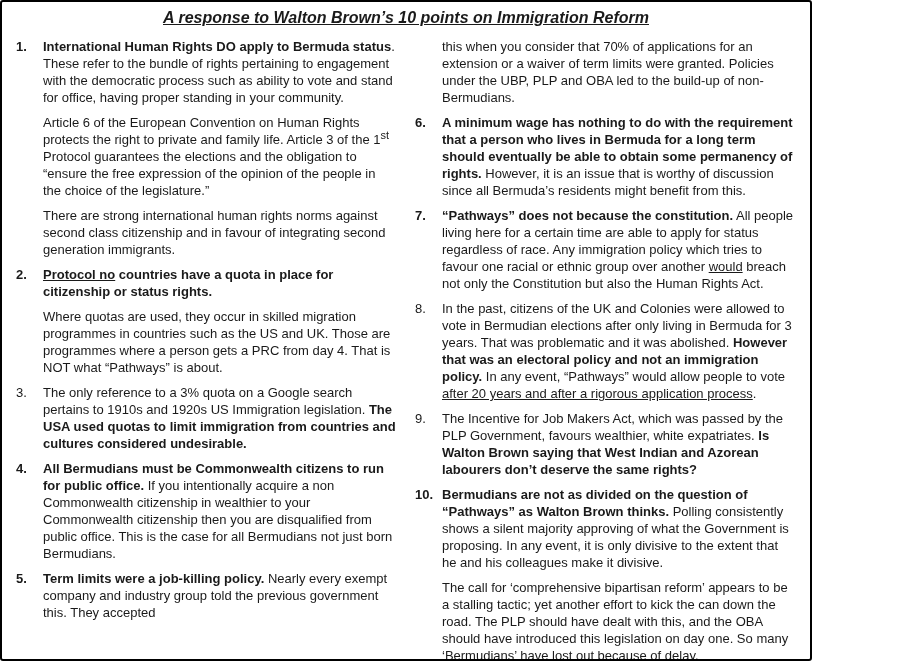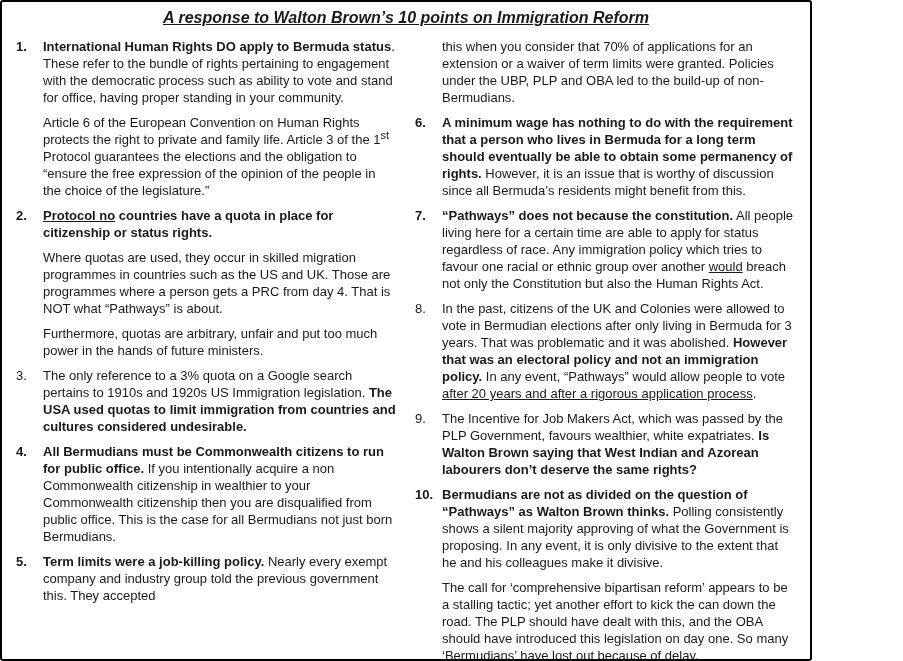--- a/index.html
+++ b/index.html
@@ -68,28 +68,28 @@
 
 <div class="page" style="color: rgb(26, 26, 26); background: rgb(255, 255, 255); border-color: rgb(0, 0, 0);">
   <h1 class="title">A response to Walton Brown’s 10 points on Immigration Reform</h1>
   <div class="columns">
     <div class="col" id="col-left">
         <div class="item">
           <div class="num b">1.</div>
           <div class="content">
             <p><span class="b">International Human Rights DO apply to Bermuda status</span><span>. These refer to the bundle of rights pertaining to engagement with the democratic process such as ability to vote and stand for office, having proper standing in your community.</span></p>
             <p><span>Article 6 of the European Convention on Human Rights protects the right to private and family life. Article 3 of the 1</span><sup>st</sup><span> Protocol guarantees the elections and the obligation to “ensure the free expression of the opinion of the people in the choice of the legislature.”</span></p>
+            <p><span>There are strong international human rights norms against second class citizenship and in favour of integrating second generation immigrants.</span></p>
           </div>
         </div>
         <div class="item">
           <div class="num b">2.</div>
           <div class="content">
             <p><span class="b u">Protocol no</span><span class="b"> countries have a quota in place for citizenship or status rights.</span></p>
             <p><span>Where quotas are used, they occur in skilled migration programmes in countries such as the US and UK. Those are programmes where a person gets a PRC from day 4. That is NOT what “Pathways” is about.</span></p>
-            <p><span>Furthermore, quotas are arbitrary, unfair and put too much power in the hands of future ministers.</span></p>
           </div>
         </div>
         <div class="item">
           <div class="num">3.</div>
           <div class="content">
             <p><span>The only reference to a 3% quota on a Google search pertains to 1910s and 1920s US Immigration legislation. </span><span class="b">The USA used quotas to limit immigration from countries and cultures considered undesirable.</span></p>
           </div>
         </div>
         <div class="item">
           <div class="num b">4.</div>

